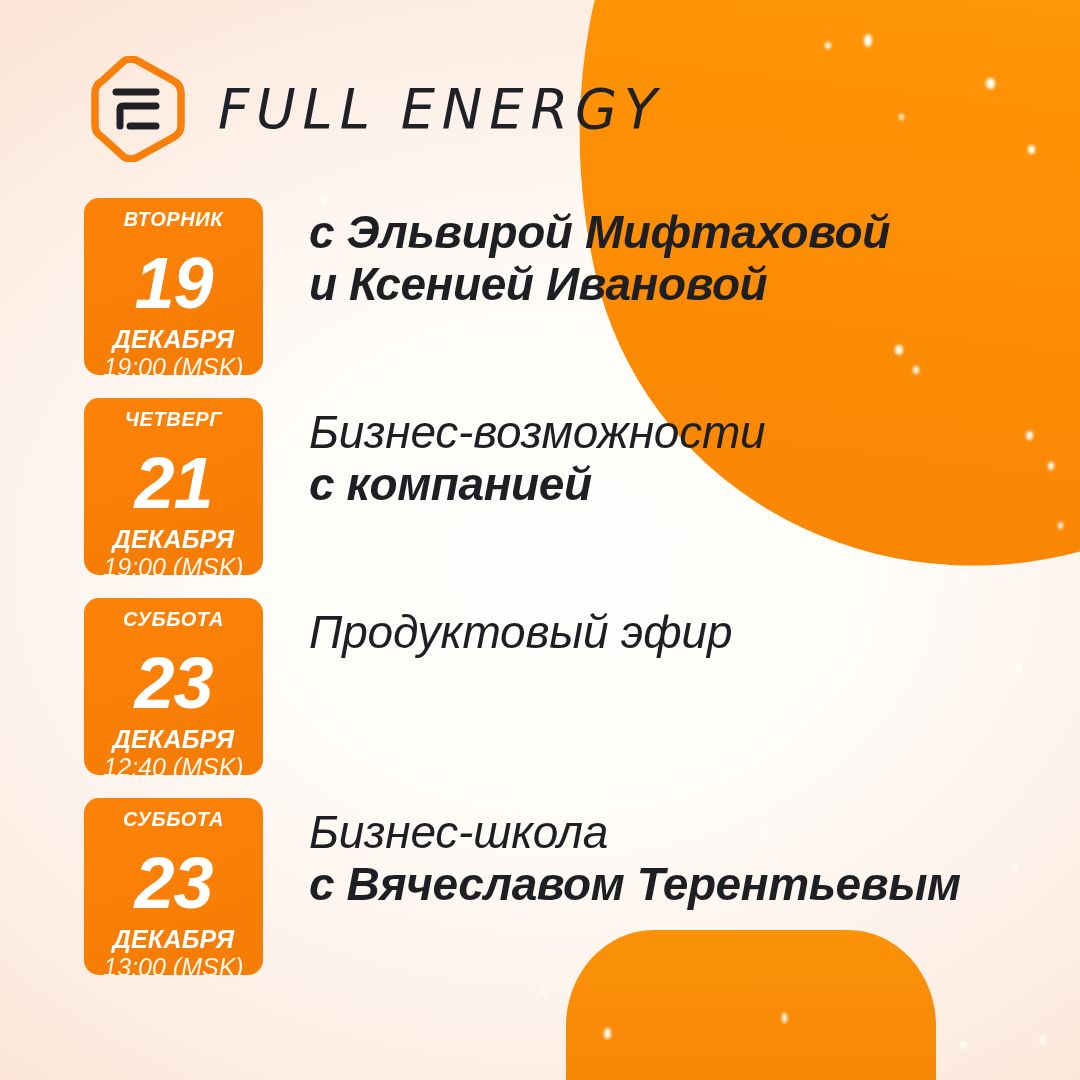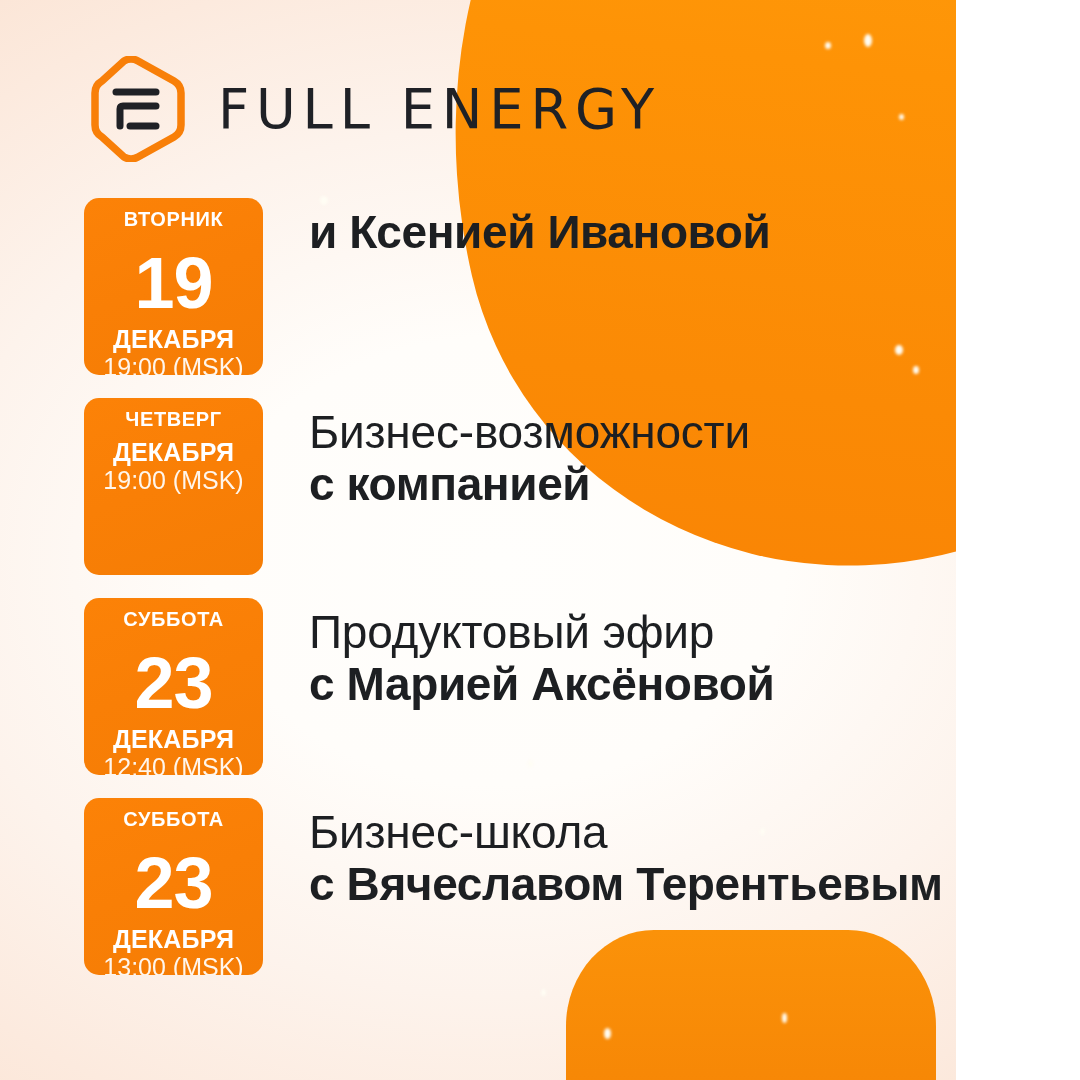--- a/index.html
+++ b/index.html
@@ -3,27 +3,28 @@
 <meta charset="utf-8">
 <title>Full Energy — Schedule</title>
 <style>
   html, body {
     margin: 0;
     padding: 0;
     background: #ffffff;
   }
   #poster {
     position: relative;
-    width: 956px;
+    width: 1080px;
     height: 1080px;
     overflow: hidden;
     font-family: "Liberation Sans", "DejaVu Sans", sans-serif;
     background:
       radial-gradient(ellipse 900px 700px at 52% 52%, #fffefc 0%, #fffdfa 32%, #fdf3ec 62%, #fceade 86%, #fbe5d6 100%),
       linear-gradient(135deg, #fdeade 0%, #fefbf8 40%, #fdf0e6 72%, #fbe5d7 100%);
+    font-style: italic;
   }
 
   
   .blob-top {
     position: absolute;
     top: -330px;
     right: -250px;
     width: 760px;
     height: 900px;
     border-radius: 56% 44% 48% 52% / 58% 52% 48% 42%;
@@ -205,51 +206,50 @@
 
     <div class="row">
       <div class="date-card">
         <div class="dc-weekday">ВТОРНИК</div>
         <div class="dc-day">19</div>
         <div class="dc-month">ДЕКАБРЯ</div>
         <div class="dc-time">19:00 (MSK)</div>
       </div>
       <div class="event">
         <div class="ev-sub">
+          <span class="sub-line">с Эльвирой Мифтаховой</span>
           <span class="sub-line">и Ксенией Ивановой</span>
         </div>
       </div>
     </div>
 
     <div class="row">
       <div class="date-card">
         <div class="dc-weekday">ЧЕТВЕРГ</div>
+        <div class="dc-day">21</div>
         <div class="dc-month">ДЕКАБРЯ</div>
         <div class="dc-time">19:00 (MSK)</div>
       </div>
       <div class="event">
         <div class="ev-title">Бизнес-возможности</div>
         <div class="ev-sub">
           <span class="sub-line">с компанией</span>
         </div>
       </div>
     </div>
 
     <div class="row">
       <div class="date-card">
         <div class="dc-weekday">СУББОТА</div>
         <div class="dc-day">23</div>
         <div class="dc-month">ДЕКАБРЯ</div>
         <div class="dc-time">12:40 (MSK)</div>
       </div>
       <div class="event">
         <div class="ev-title">Продуктовый эфир</div>
-        <div class="ev-sub">
-          <span class="sub-line">с Марией Аксёновой</span>
-        </div>
       </div>
     </div>
 
     <div class="row">
       <div class="date-card">
         <div class="dc-weekday">СУББОТА</div>
         <div class="dc-day">23</div>
         <div class="dc-month">ДЕКАБРЯ</div>
         <div class="dc-time">13:00 (MSK)</div>
       </div>

